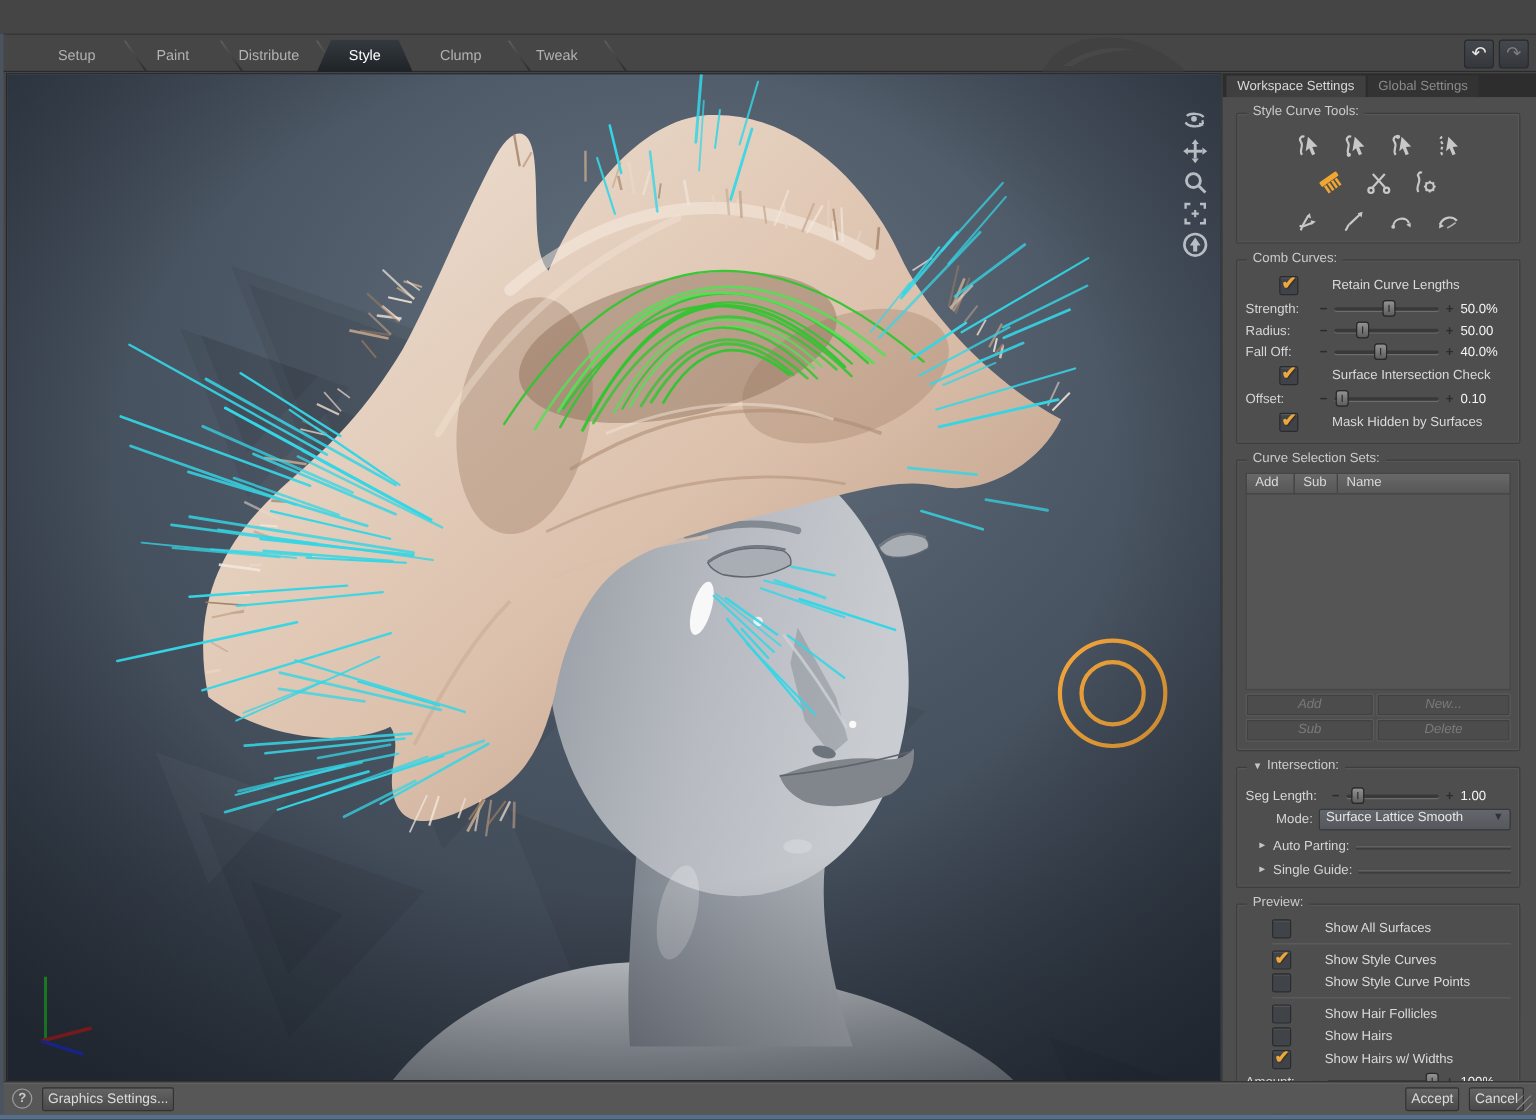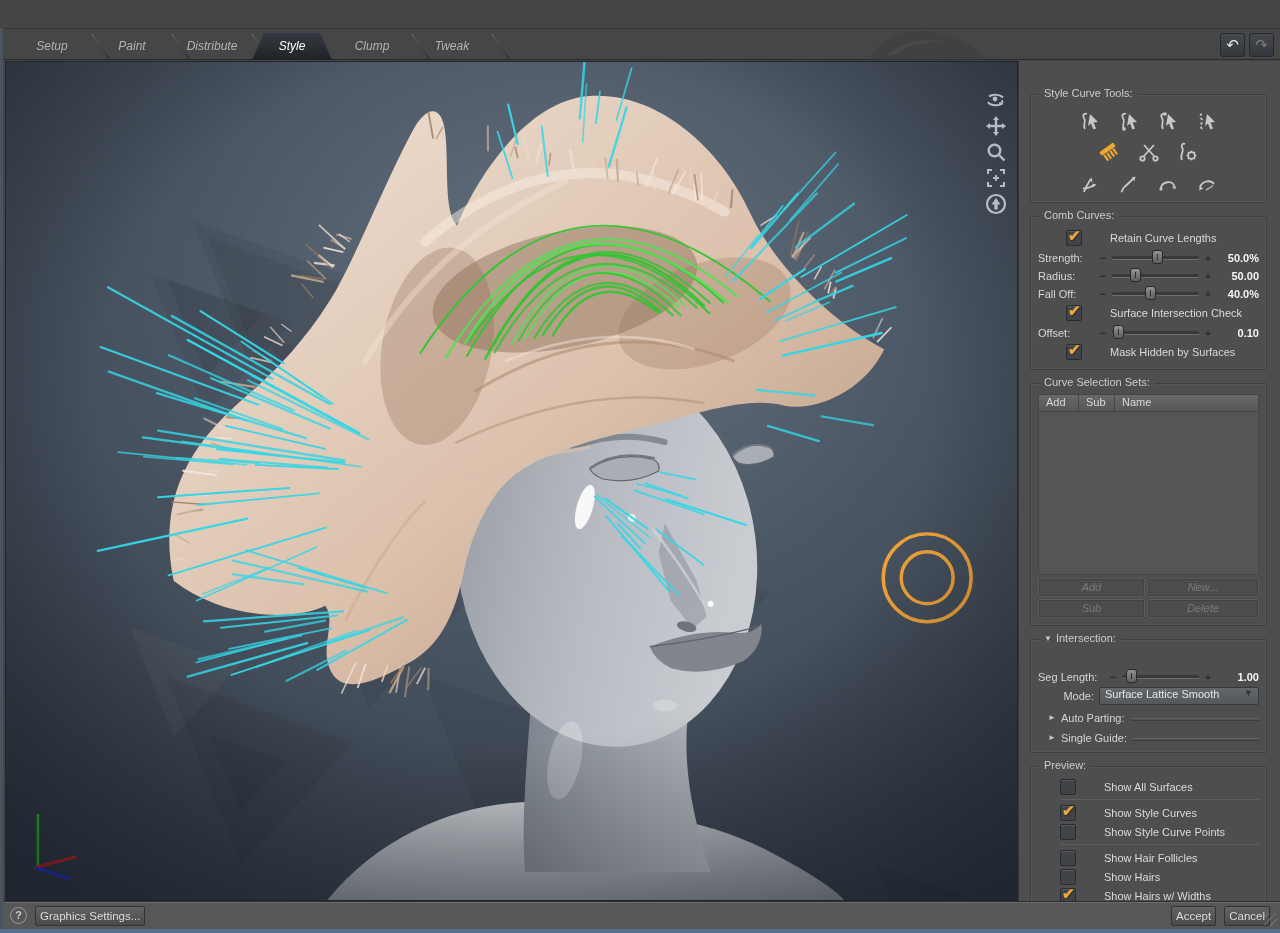--- a/index.html
+++ b/index.html
@@ -13,21 +13,21 @@
   .app-badge { width:18px; height:18px; background:#272727; border:1px solid #151515; border-radius:2px;
                color:#e8930c; font-size:9px; font-weight:bold; display:flex; align-items:center;
                justify-content:center; margin-right:8px; }
   .win-title { color:#eef2f6; font-size:12px; }
   .close-btn { margin-left:auto; width:26px; height:22px; color:#dde4ea; font-size:16px; line-height:22px;
                text-align:center; cursor:default; }
 
   
   .tabstrip { position:absolute; top:28px; left:0; right:0; height:32px; background:#464646;
               border-top:1px solid #353535; border-bottom:1px solid #2a2a2a; }
-  .modes { position:absolute; left:12px; top:4px; height:27px; display:flex;font-style:italic; }
+  .modes { position:absolute; left:24px; top:4px; height:27px; display:flex; }
   .mode-tab { position:relative; width:80px; text-align:center; line-height:27px; font-size:12px;
               color:#b2b2b2; cursor:default; }
   .mode-tab:not(.active)::after { content:""; position:absolute; right:-1px; top:1px; height:25px; width:2px;
               background:linear-gradient(180deg,#5e5e5e,#2d2d2d); transform:skewX(35deg);
               transform-origin:top; }
   .mode-tab.active { background:linear-gradient(#343a40,#1f2327); color:#ffffff; z-index:2;
               clip-path:polygon(12px 0, calc(100% - 12px) 0, 100% 100%, 0 100%); }
   .watermark { position:absolute; left:848px; top:0; width:170px; height:32px; opacity:.5; }
   .history { position:absolute; right:6px; top:4px; display:flex; gap:4px; }
   .hbtn { width:25px; height:24px; background:linear-gradient(#45494e,#34383c); border:1px solid #26292d;
@@ -72,21 +72,21 @@
 
   .srow { display:flex; align-items:center; height:17px; gap:5px; font-size:11px; margin:1px 0; }
   .slabel { width:56px; text-align:left; color:#d6d6d6; flex:none; }
   .slabel.wide { width:66px; } .slabel.amount { width:50px; }
   .sminus,.splus { color:#2c2c2c; font-weight:bold; width:8px; text-align:center; flex:none; }
   .track { flex:1; position:relative; height:3px; background:#393939; border-radius:2px;
            box-shadow:0 1px 0 rgba(255,255,255,.18); }
   .handle { position:absolute; top:-6px; width:11px; height:14px; margin-left:-5px;
             background:linear-gradient(#939393,#5d5d5d); border:1px solid #282828; border-radius:3px; }
   .handle::after { content:""; position:absolute; left:4px; top:3px; bottom:3px; width:1px; background:#2e2e2e; }
-  .sval { width:42px; text-align:right; font-weight:bold; color:#f4f4f4; flex:none; }
+  .sval { width:42px; font-weight:normal; color:#f4f4f4; flex:none; }
 
   
   .cs-header { display:flex; height:18px; font-size:11px; color:#d8d8d8; }
   .cs-cell { background:linear-gradient(#686868,#575757); border:1px solid #454545; border-right:none;
              padding:1px 0 0 7px; }
   .cs-cell:last-child { border-right:1px solid #454545; flex:1; }
   .cs-add { width:40px; } .cs-sub { width:36px; }
   .cs-list { height:163px; background:#555555; border:1px solid #464646; border-top:none; }
   .cs-buttons { display:grid; grid-template-columns:1fr 1.05fr; gap:2px; margin-top:3px; }
   .ghost-btn { height:19px; font-size:11px; font-style:italic; color:#7a7a7a; background:#4c4c4c;
@@ -482,20 +482,24 @@
       <div class="vpt">
         <svg width="24" height="24" viewBox="0 0 24 24">
           <circle cx="12" cy="12" r="9" fill="none" stroke="#c9ced4" stroke-width="2.2"></circle>
           <path d="M12,6 L16.5,12.5 H13.7 V17.5 H10.3 V12.5 H7.5 Z" fill="#c9ced4"></path>
         </svg>
       </div>
     </div>
   </div>
 
   <div class="sidepanel">
+    <div class="panel-tabs">
+      <div class="ptab active">Workspace Settings</div>
+      <div class="ptab">Global Settings</div>
+    </div>
     <div class="panel-body">
 
       <div class="group" style="padding-bottom:4px;">
         <div class="group-title">Style Curve Tools:</div>
         <div class="tool-row">
           <div class="tool-btn">
             <svg width="24" height="24" viewBox="0 0 24 24" fill="none" stroke="#c8c8c8" stroke-width="1.8">
               <path d="M7,20 C4,16 9,13 6,9 C4,6 7,4 9,5"></path>
               <path d="M12,5 L20,13 L15.6,13.4 L18,19.4 L15.4,20.4 L13,14.6 L10,17 Z" fill="#c8c8c8" stroke="none"></path>
             </svg>
@@ -664,21 +668,21 @@
           <button class="ghost-btn">Sub</button>
           <button class="ghost-btn">Delete</button>
         </div>
       </div>
 
       <div class="group">
         <div class="group-title">
           <span class="tri">▼</span>
           <span>Intersection:</span>
         </div>
-        <div class="srow" style="margin-top:18px;">
+        <div class="srow" style="margin-top:5px;">
           <span class="slabel wide">Seg Length:</span>
           <span class="sminus">−</span>
           <div class="track">
             <div class="handle" style="left: 12%;"></div>
           </div>
           <span class="splus">+</span>
           <span class="sval">1.00</span>
         </div>
         <div class="mode-row">
           <span class="mode-label">Mode:</span>

